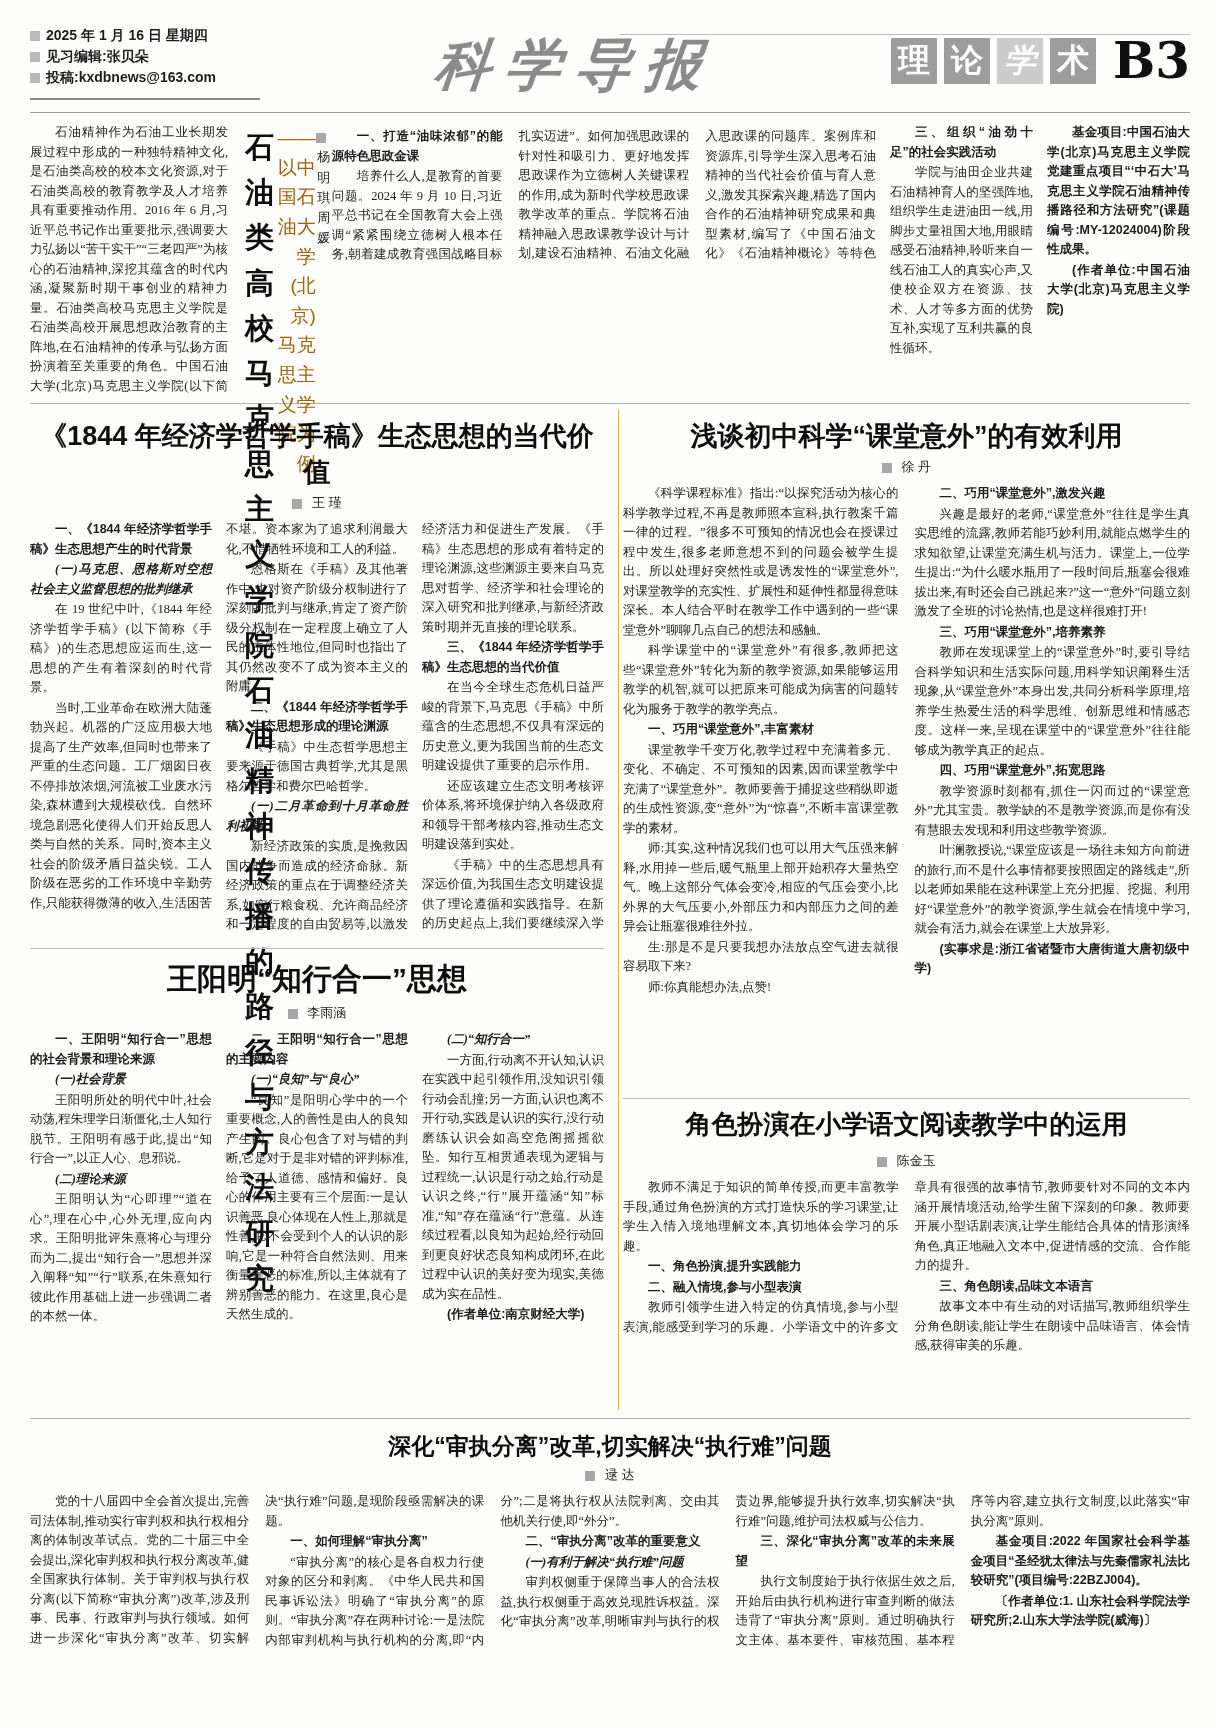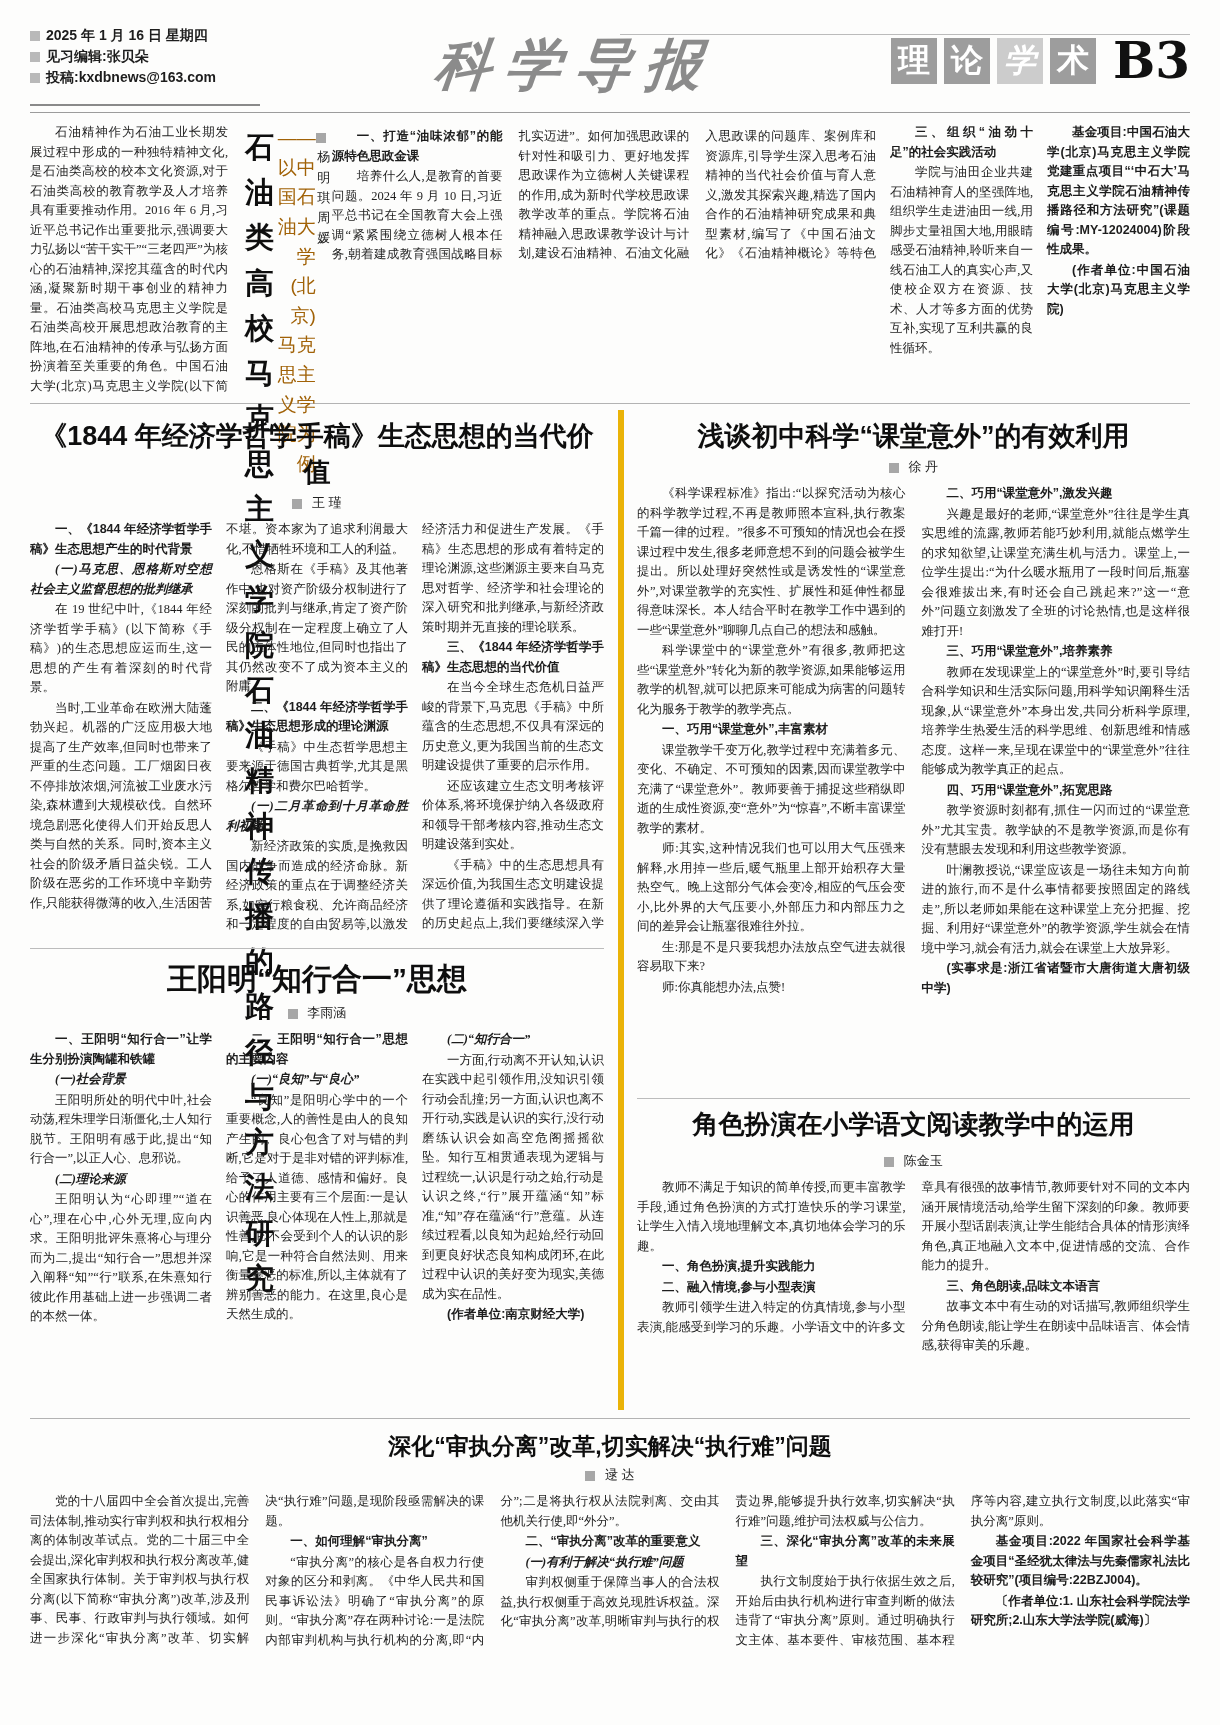--- a/index.html
+++ b/index.html
@@ -2,21 +2,21 @@
 <html><head>
 <meta charset="utf-8">
 <style>
   html,body{margin:0;padding:0;background:#e9e9e7;}
   .page{width:1220px;height:1725px;background:#fdfdfc;margin:0 auto;position:relative;
         font-family:"Liberation Serif",serif;color:#1d1d1d;overflow:hidden;box-sizing:border-box;
         padding:24px 30px 18px 30px;}
   
   .masthead{display:flex;align-items:flex-start;height:84px;}
   .mh-meta{width:230px;font-family:"Liberation Sans",sans-serif;font-weight:bold;
-           font-size:14px;border-bottom:2px solid #8a8a8a;padding-bottom:14px;}
+           font-size:14px;border-bottom:2px solid #8a8a8a;padding-bottom:8px;}
   .mh-row{display:flex;align-items:center;gap:6px;margin:3px 0;white-space:nowrap;}
   .sq{width:10px;height:10px;background:#b9b9b9;flex:0 0 auto;}
   .logo{flex:1;text-align:center;font-family:"DejaVu Serif",serif;font-style:italic;
         font-weight:bold;font-size:56px;color:#8b8b8b;letter-spacing:14px;
         transform:skewX(-6deg);line-height:80px;}
   .banner{display:flex;align-items:center;gap:7px;padding-top:14px;}
   .tag-box{width:46px;height:46px;background:#9d9d9d;color:#fff;display:flex;align-items:center;
            justify-content:center;font-family:"Liberation Sans",sans-serif;font-weight:bold;font-size:32px;}
   .tag-box.light{background:#cccccc;font-family:"DejaVu Serif",serif;font-style:italic;}
   .page-no{font-family:"DejaVu Serif",serif;font-weight:bold;font-size:50px;color:#111;
@@ -40,21 +40,21 @@
   .ta-left{width:198px;height:100%;overflow:hidden;}
   .ta-center{flex:1;display:flex;}
   .ta-center .t-main{font-size:29px;letter-spacing:1px;margin:2px 0 6px 0;}
   .ta-center .t-sub{font-size:19px;}
   .ta-cols{column-count:3;column-gap:16px;height:152px;overflow:hidden;margin-top:4px;}
   .ta-right{width:300px;height:100%;overflow:hidden;column-count:2;column-gap:14px;}
   
   .mid-rule{border:none;border-top:1px solid #b3b3b3;margin:8px 0 6px 0;}
   .mid{display:flex;height:1000px;}
   .panel-l{width:588px;padding-right:14px;box-sizing:border-box;}
-  .panel-r{flex:1;border-left:6px solid #eab308;padding-left:13px;box-sizing:border-box;}
+  .panel-r{flex:1;border-left:1px solid #eab308;padding-left:4px;box-sizing:border-box;}
   .art-1844 .t-main{font-size:27px;margin:8px 0 2px 0;}
   .cols3{column-count:3;column-gap:14px;overflow:hidden;}
   .cols2{column-count:2;column-gap:16px;overflow:hidden;}
   .h-1844{height:418px;}
   .hr-art{border:none;border-top:1px solid #bcbcbc;margin:10px 0 2px 0;}
   .art-wang .t-main{font-size:30px;margin:10px 0 2px 0;}
   .h-wang{height:392px;}
   .art-sci .t-main{font-size:27px;margin:8px 0 2px 0;}
   .h-sci{height:604px;}
   .art-role .t-main{font-size:26px;margin:8px 0 10px 0;}
@@ -150,21 +150,21 @@
         </div>
       </div>
       <hr class="hr-art">
       <div class="art-wang">
         <div class="t-main">王阳明“知行合一”思想</div>
         <div class="byline">
           <span class="sq"></span>
           <span>李雨涵</span>
         </div>
         <div class="body cols3 h-wang">
-          <p class="sec">一、王阳明“知行合一”让学生分别扮演陶罐和铁罐</p>
+          <p class="sec">一、王阳明“知行合一”思想的社会背景和理论来源</p>
           <p class="sub">(一)社会背景</p>
           <p>王阳明所处的明代中叶,社会动荡,程朱理学日渐僵化,士人知行脱节。王阳明有感于此,提出“知行合一”,以正人心、息邪说。</p>
           <p class="sub">(二)理论来源</p>
           <p>王阳明认为“心即理”“道在心”,理在心中,心外无理,应向内求。王阳明批评朱熹将心与理分而为二,提出“知行合一”思想并深入阐释“知”“行”联系,在朱熹知行彼此作用基础上进一步强调二者的本然一体。</p>
           <p class="sec">二、王阳明“知行合一”思想的主要内容</p>
           <p class="sub">(一)“良知”与“良心”</p>
           <p>“良知”是阳明心学中的一个重要概念,人的善性是由人的良知产生的。良心包含了对与错的判断,它是对于是非对错的评判标准,给予了人道德、感情和偏好。良心的作用主要有三个层面:一是认识善恶,良心体现在人性上,那就是性善,它不会受到个人的认识的影响,它是一种符合自然法则、用来衡量善恶的标准,所以,主体就有了辨别善恶的能力。在这里,良心是天然生成的。</p>
           <p class="sub">(二)“知行合一”</p>
           <p>一方面,行动离不开认知,认识在实践中起引领作用,没知识引领行动会乱撞;另一方面,认识也离不开行动,实践是认识的实行,没行动磨练认识会如高空危阁摇摇欲坠。知行互相贯通表现为逻辑与过程统一,认识是行动之始,行动是认识之终,“行”展开蕴涵“知”标准,“知”存在蕴涵“行”意蕴。从连续过程看,以良知为起始,经行动回到更良好状态良知构成闭环,在此过程中认识的美好变为现实,美德成为实在品性。</p>
           <p class="author">(作者单位:南京财经大学)</p>

